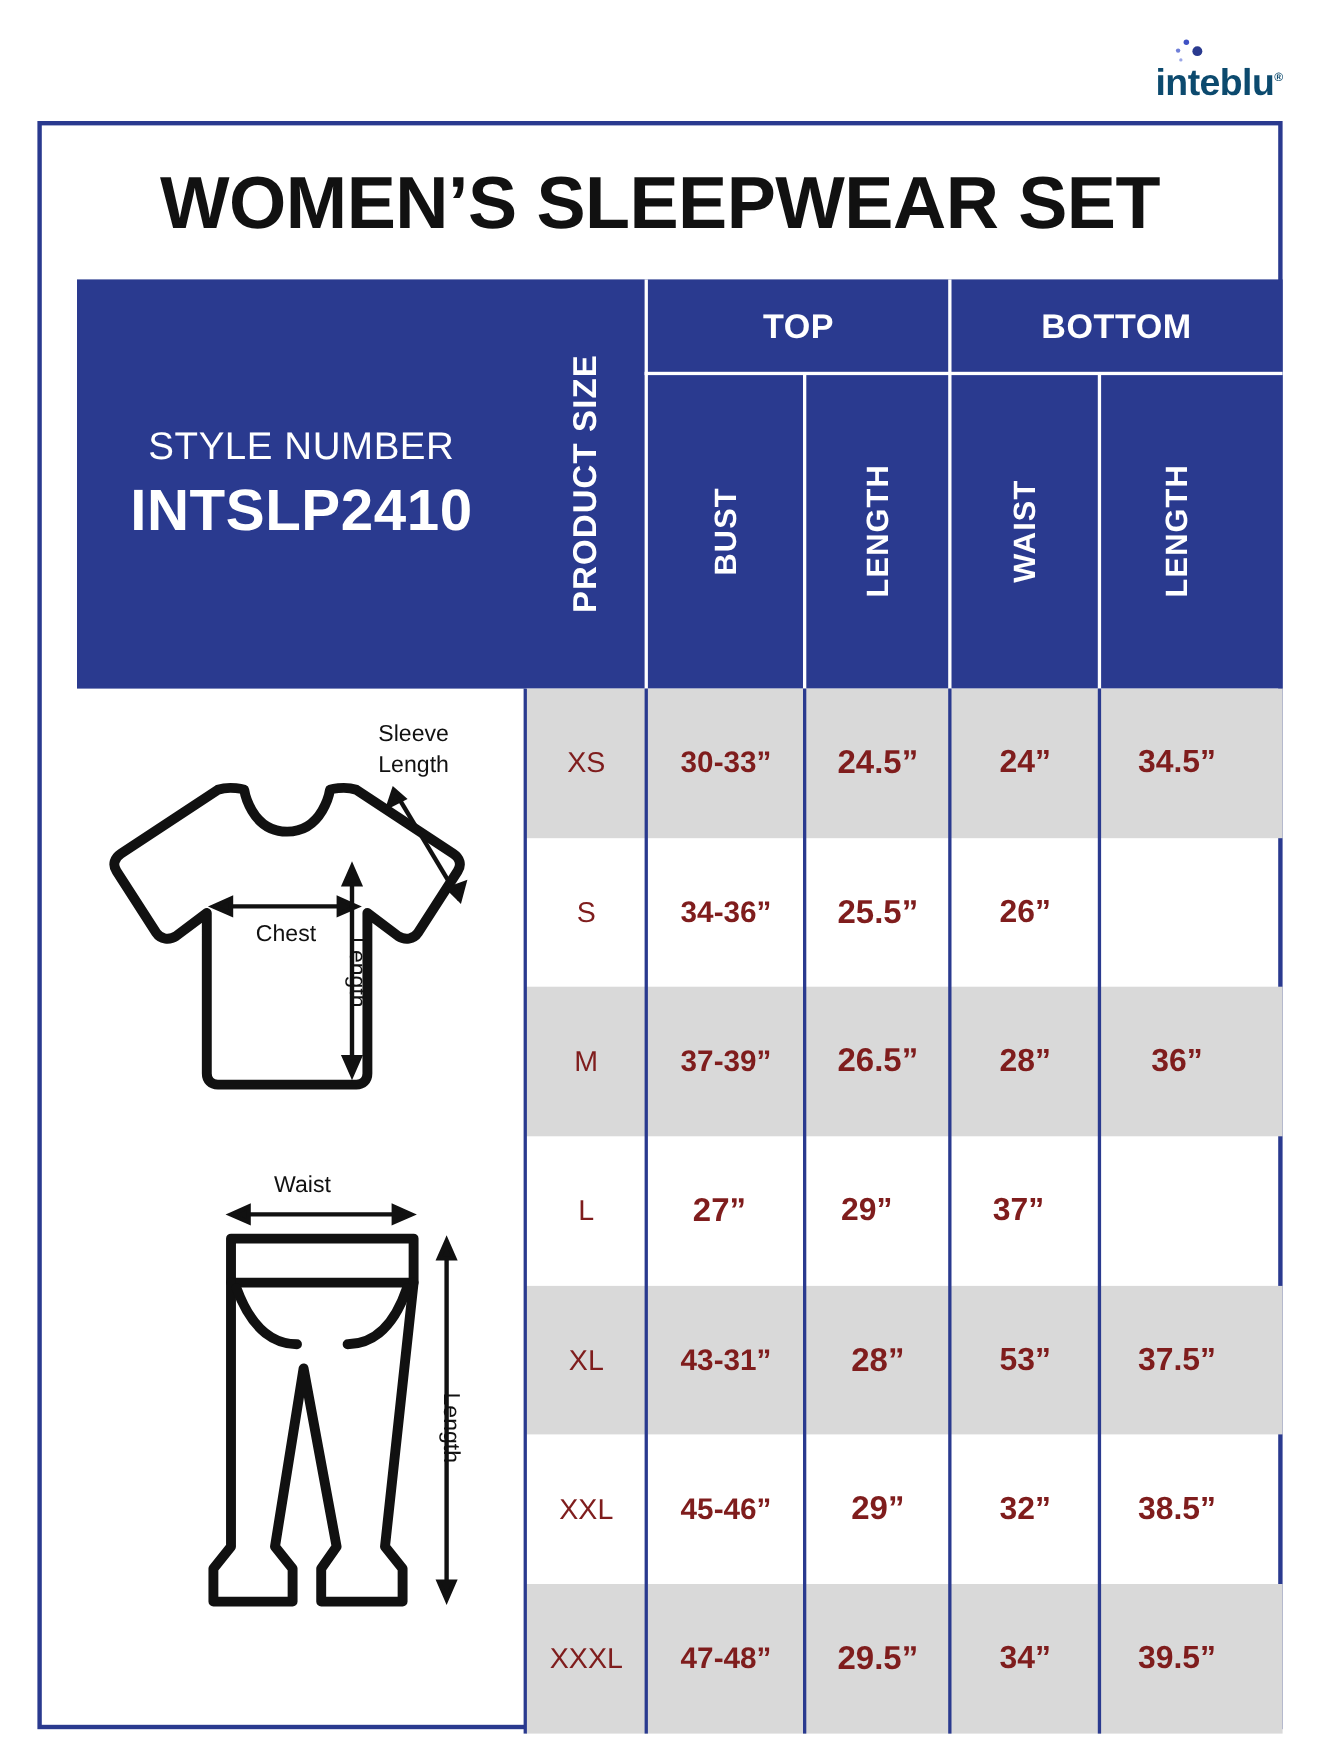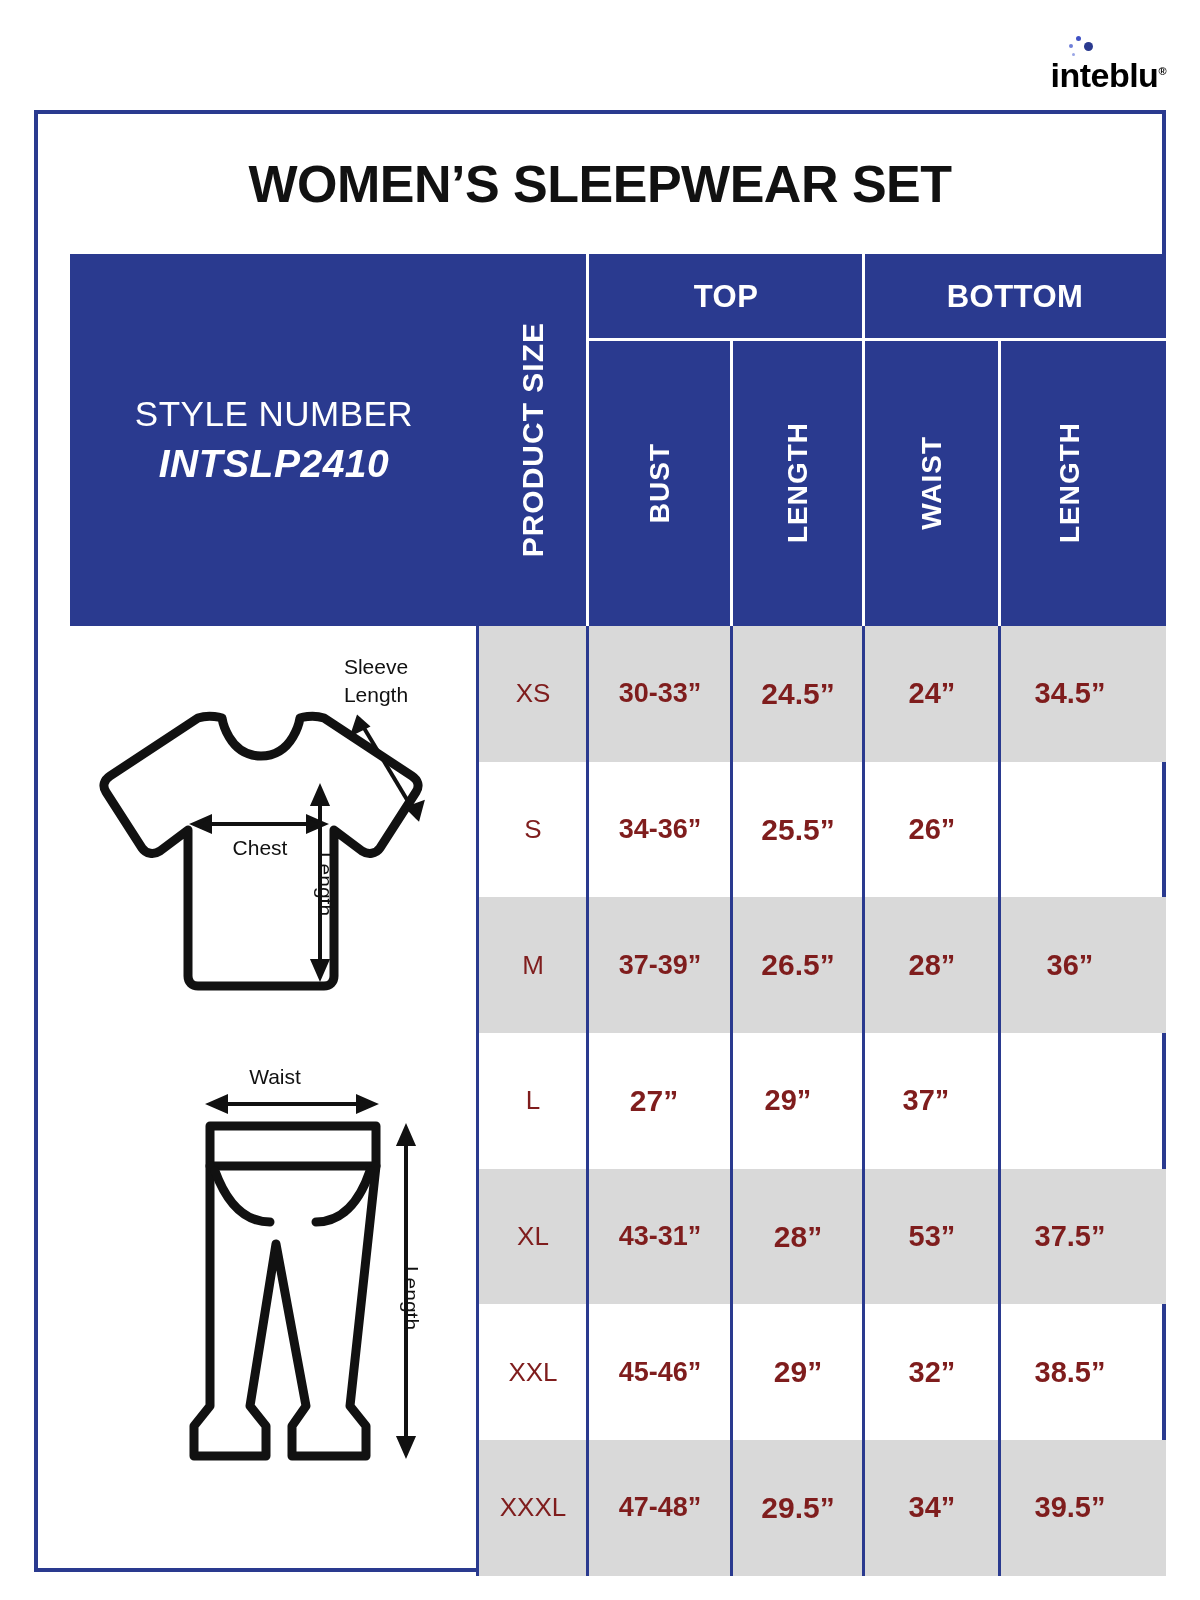--- a/index.html
+++ b/index.html
@@ -26,21 +26,21 @@
     line-height: 1;
   }
   .brand-mark {
     position: relative;
     display: block;
     height: 30px;
   }
   .brand-name {
     font-size: 34px;
     font-weight: bold;
-    color: #000000;
+    color: #0c4a6e;
     letter-spacing: -0.5px;
     position: relative;
     display: inline-block;
   }
   .brand-name .tm {
     font-size: 11px;
     vertical-align: super;
     font-weight: bold;
   }
   .dots { position: absolute; top: 8px; left: 18px; width: 40px; height: 28px; }
@@ -65,21 +65,21 @@
     border: 4px solid #2a3a8f;
     background: #ffffff;
   }
 
   
   .title {
     height: 140px;
     display: flex;
     align-items: center;
     justify-content: center;
-    font-size: 52px;
+    font-size: 67px;
     font-weight: bold;
     color: #111111;
     letter-spacing: -0.5px;
   }
 
   
   .grid {
     position: absolute;
     left: 32px;
     top: 140px;
@@ -94,21 +94,21 @@
     height: 372px;
     background: #2a3a8f;
     color: #ffffff;
   }
   .hdr-style {
     position: absolute; left: 0; top: 0; width: 408px; height: 372px;
     display: flex; flex-direction: column; align-items: center; justify-content: center;
     text-align: left;
   }
   .hdr-style .l1 { font-size: 35px; font-weight: 400; letter-spacing: 0.5px; }
-  .hdr-style .l2 { font-size: 39px; font-weight: bold; margin-top: 8px; letter-spacing: 0.5px; font-style: italic; }
+  .hdr-style .l2 { font-size: 53px; font-weight: bold; margin-top: 8px; letter-spacing: 0.5px; }
 
   .hdr-size {
     position: absolute; left: 408px; top: 0; width: 110px; height: 372px;
     display: flex; align-items: center; justify-content: center;
   }
   .vert {
     writing-mode: vertical-rl;
     transform: rotate(180deg);
     font-weight: bold;
     letter-spacing: 1px;

